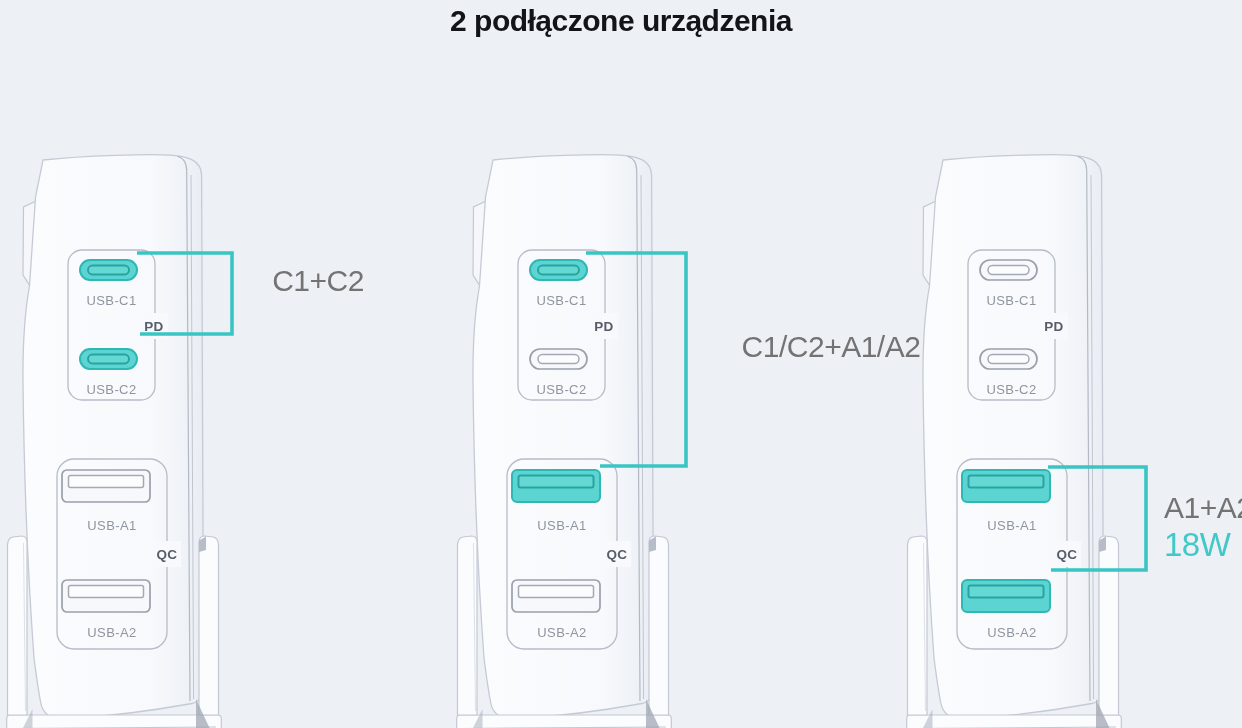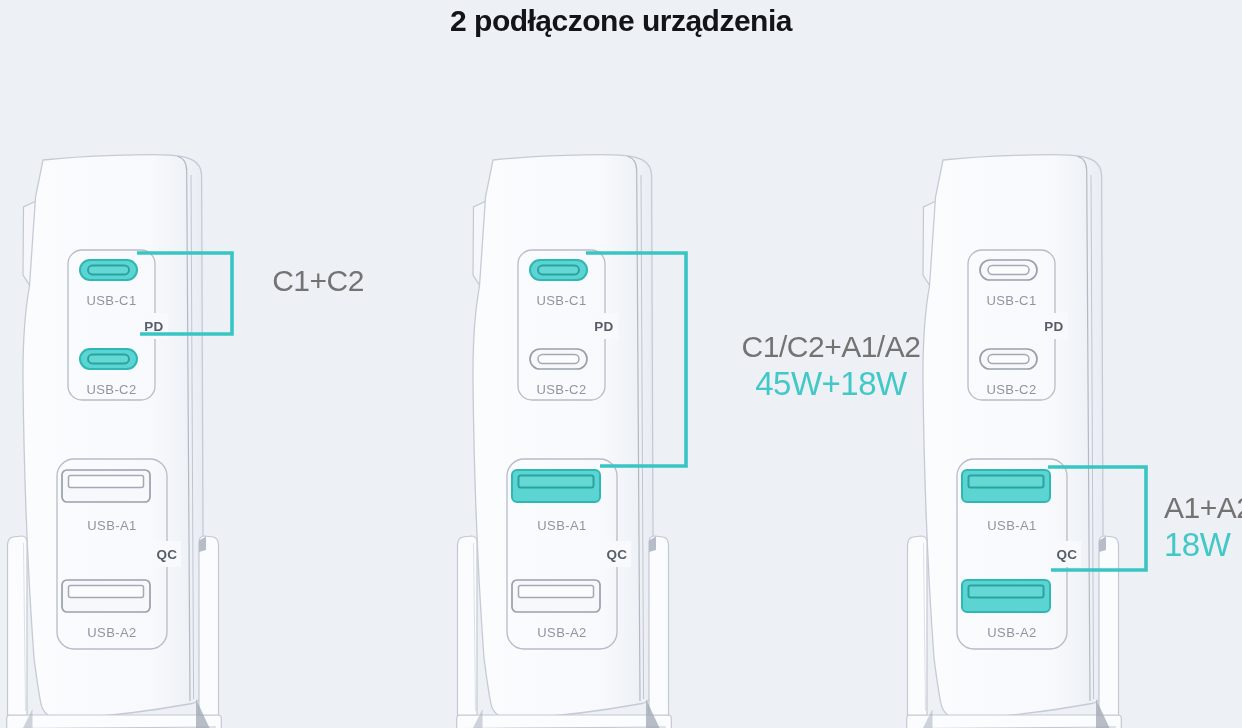--- a/index.html
+++ b/index.html
@@ -217,18 +217,17 @@
   <path class="bracket" d="M 137,253 L 232,253 L 232,334 L 140,334"></path>
   <path class="bracket" d="M 586,253 L 686,253 L 686,466 L 600,466"></path>
   <path class="bracket" d="M 1048,467 L 1146,467 L 1146,570 L 1051,570"></path>
 </svg>
 
 <div class="ann ann1 center">
   <div class="combo">C1+C2</div>
 </div>
 <div class="ann ann2 center">
   <div class="combo">C1/C2+A1/A2</div>
-  <div class="power">45W+18W</div>
 </div>
 <div class="ann ann3">
   <div class="combo">A1+A2</div>
   <div class="power">18W</div>
 </div>
 
 </body></html>

